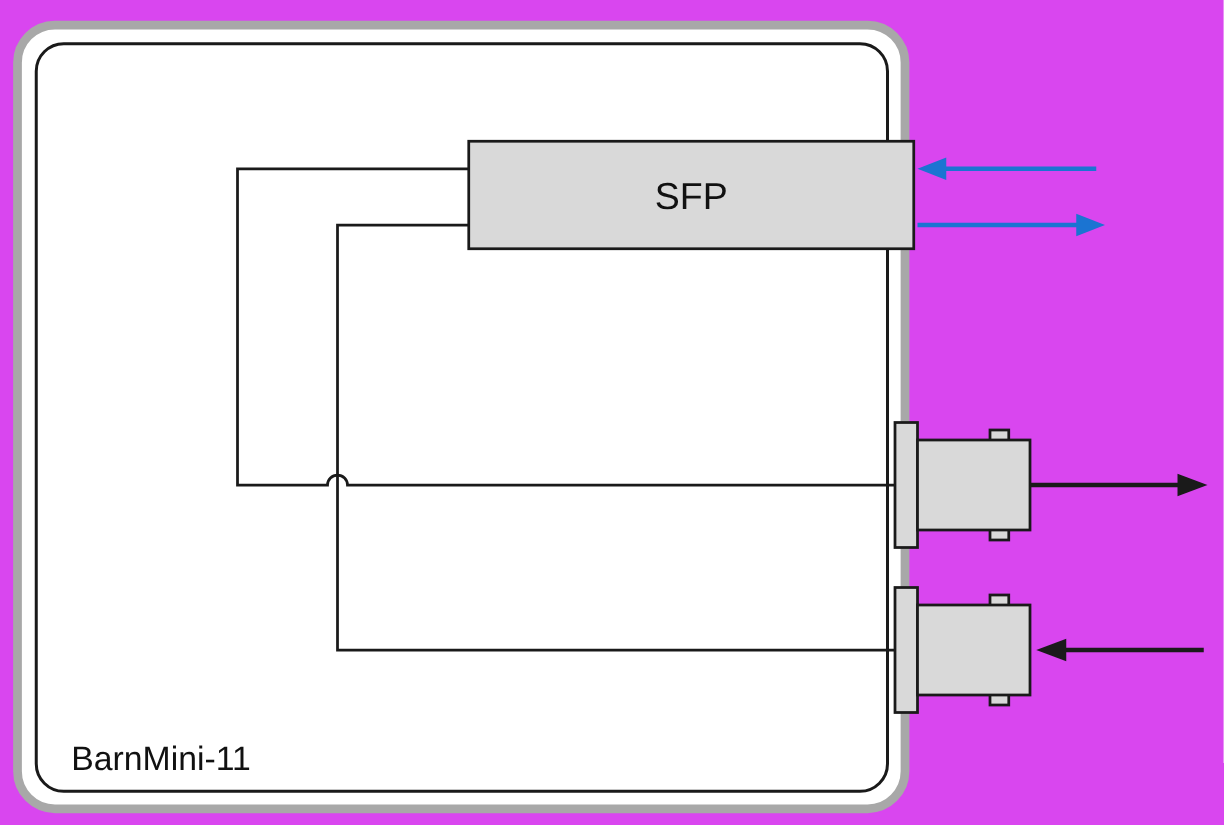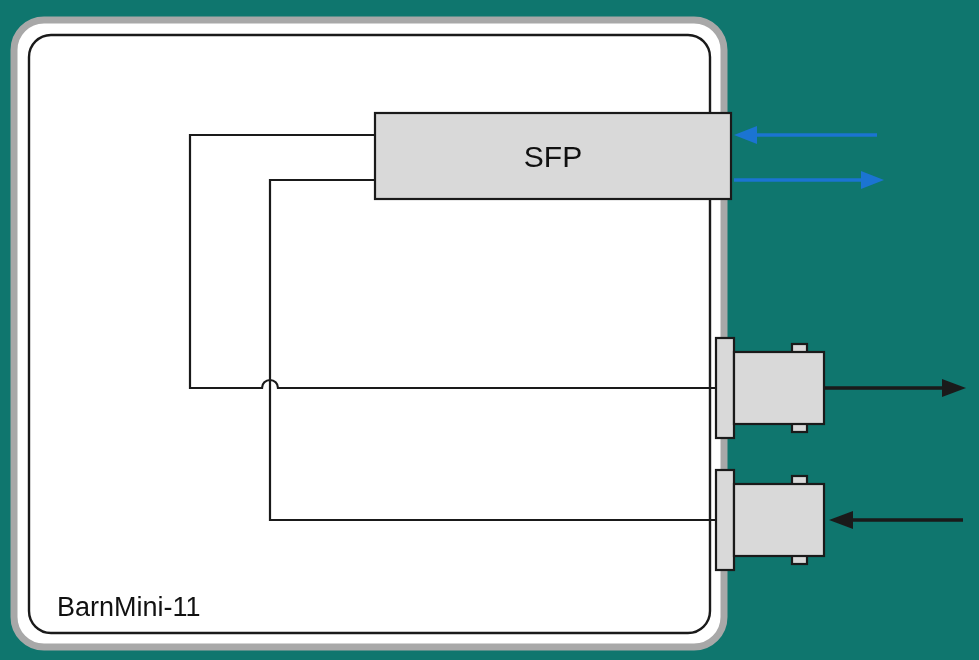--- a/index.html
+++ b/index.html
@@ -1,20 +1,20 @@
 <!DOCTYPE html>
 <html><head>
 <meta charset="utf-8">
 <style>
   html, body { margin: 0; padding: 0; background: #ffffff; }
   .stage {
     position: relative;
     width: 979px;
     height: 660px;
-    background: #0f766e;
+    background: #d946ef;
     font-family: "Liberation Sans", sans-serif;
     overflow: hidden;
   }
   svg { display: block; }
   .case-outer { fill: #ffffff; stroke-width: 7; }
   .case-inner { fill: #ffffff; stroke: #1a1a1a; stroke-width: 2.4; }
   .wire { fill: none; stroke: #1a1a1a; stroke-width: 2.2; }
   .outlined { stroke: #1a1a1a; stroke-width: 2.2; }
   .arrow-line { stroke-width: 3.6; }
   .sfp-label { font-size: 30px; fill: #111111; }

